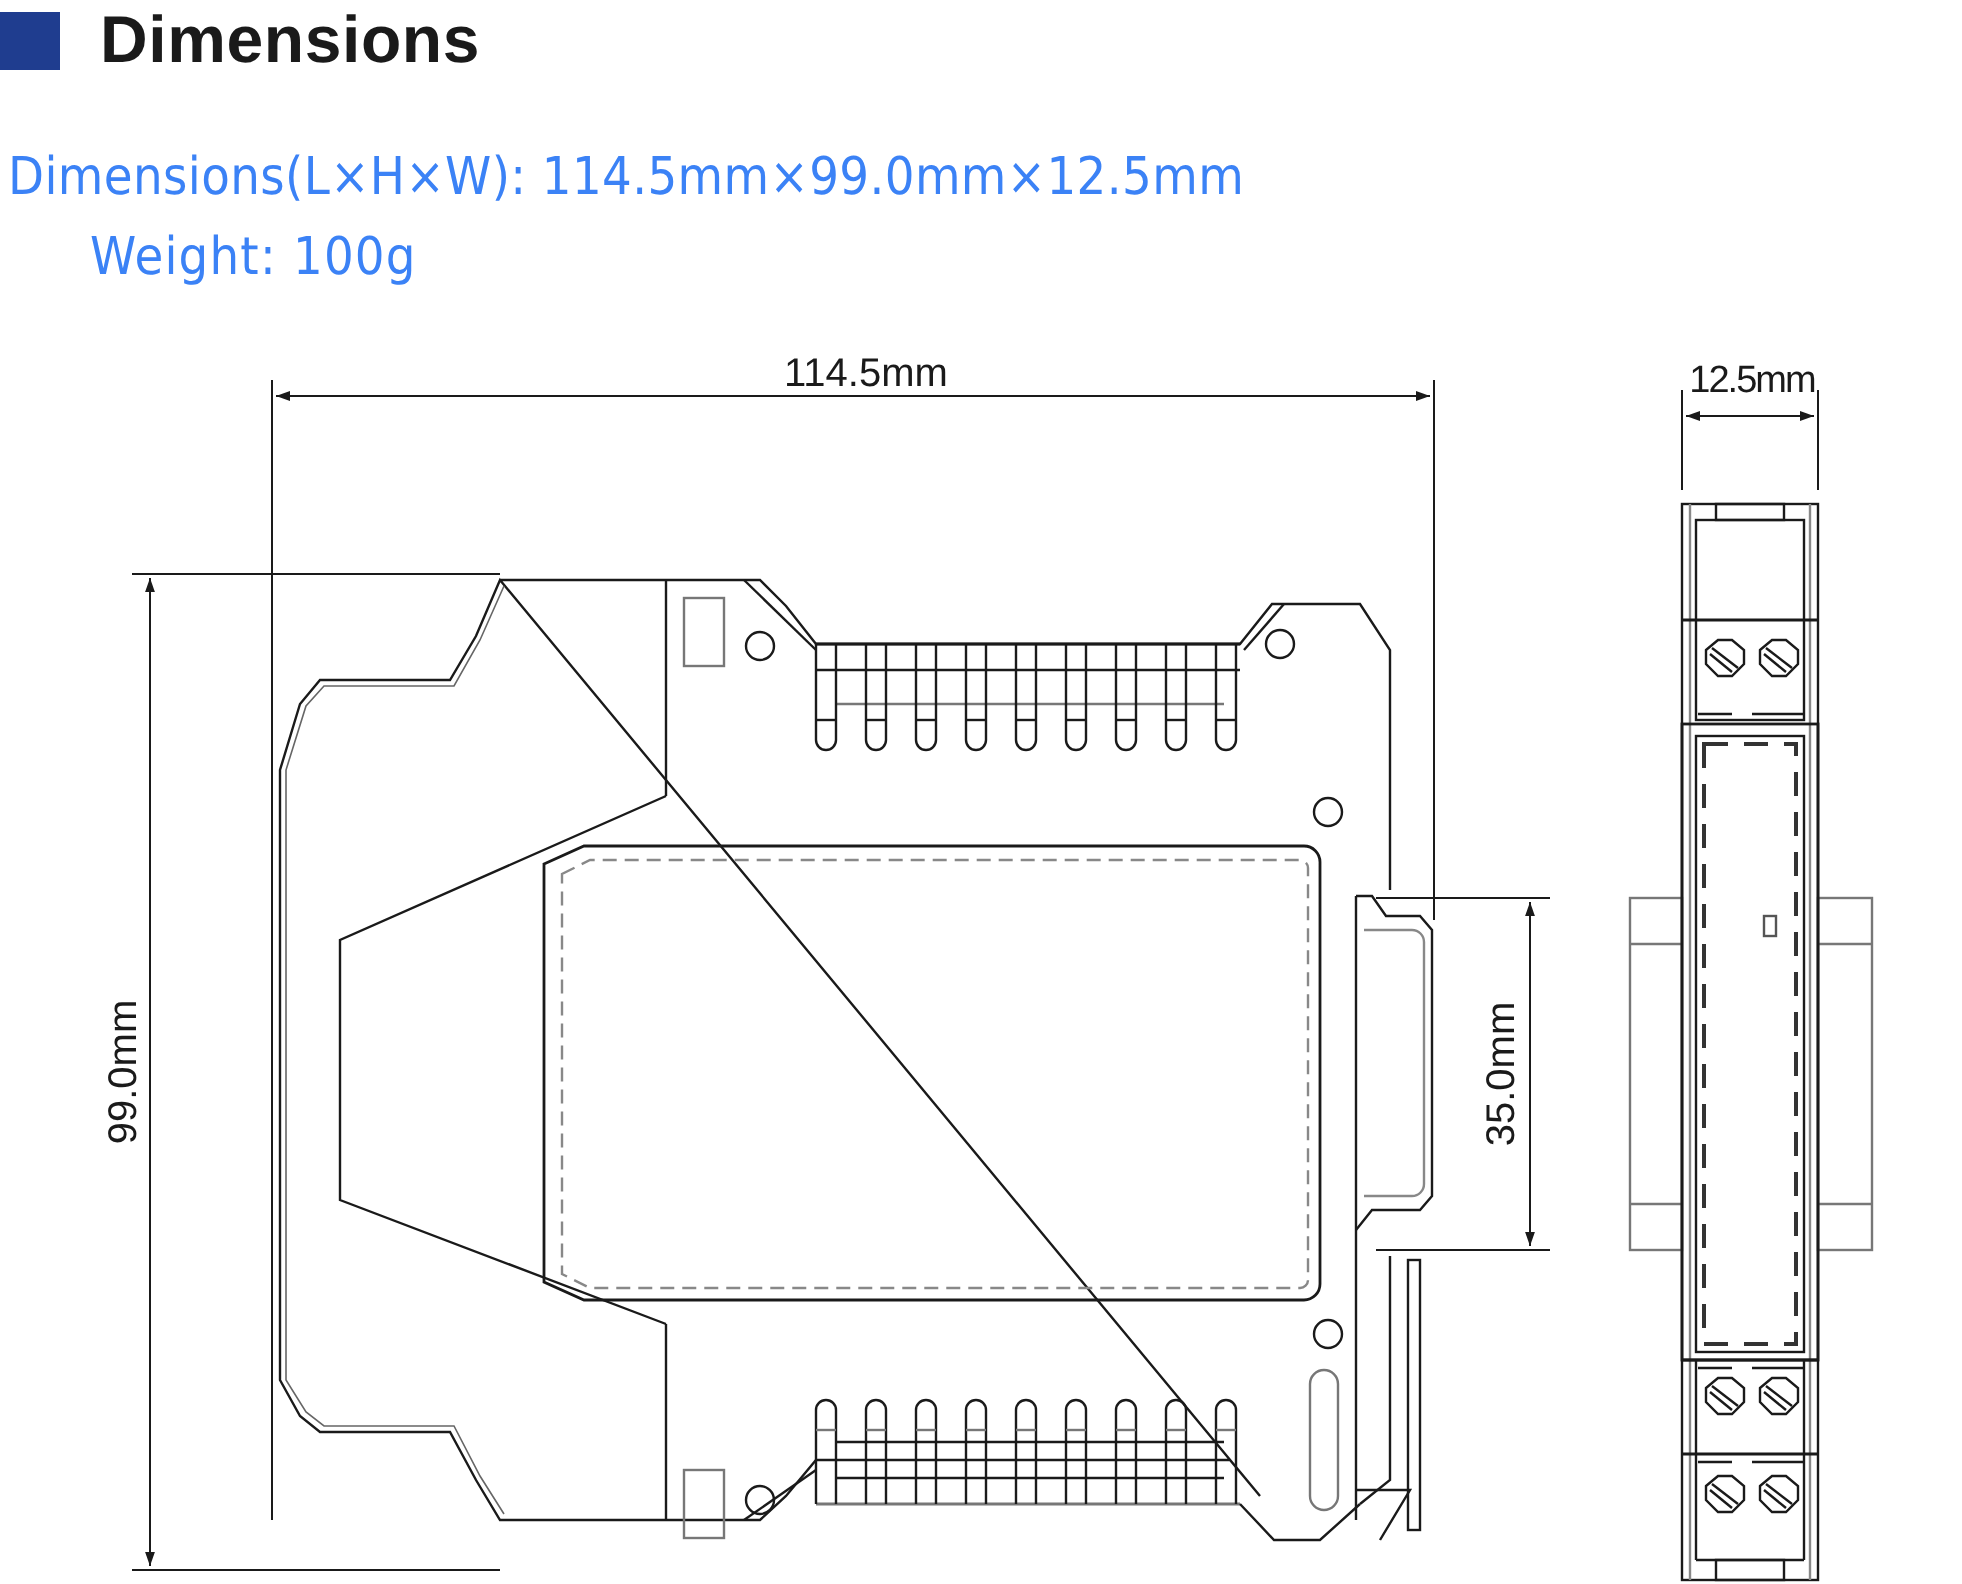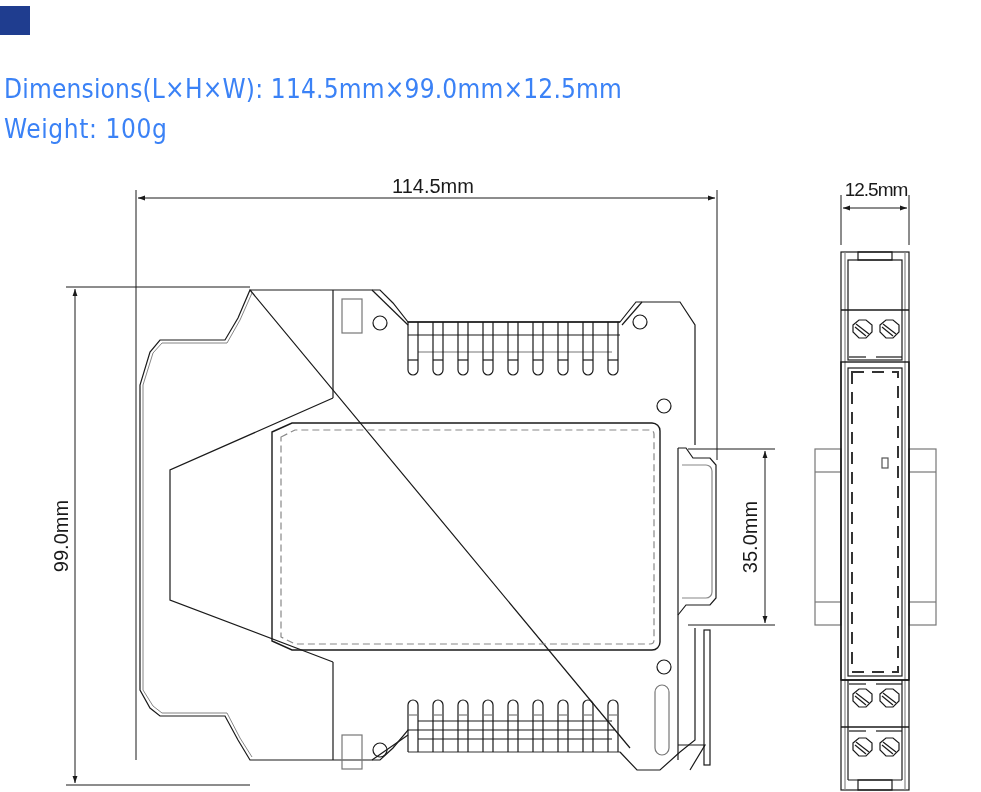--- a/index.html
+++ b/index.html
@@ -2,29 +2,30 @@
 <html><head>
 <meta charset="utf-8">
 <style>
   html, body { margin:0; padding:0; background:#ffffff; }
   body { width:981px; height:792px; position:relative; overflow:hidden; font-family:"Liberation Sans", "DejaVu Sans", sans-serif; color:#1a1a1a; }
   .title-row { position:absolute; left:0; top:0; height:40px; display:flex; align-items:center; }
   .title-square { width:30px; height:29px; background:#1f3d8f; margin-left:0; }
   .title-text { margin-left:20px; font-size:33px; font-weight:bold; color:#1a1a1a; letter-spacing:0.3px; line-height:36px; }
   .spec { position:absolute; left:4px; font-size:26px; color:#3b82f6; line-height:30px; font-family:"DejaVu Sans Condensed","DejaVu Sans", sans-serif; }
   .spec.dims { top:74px; letter-spacing:0.2px; }
-  .spec.weight { top:114px; letter-spacing:0.6px; }
+  .spec.weight { top:114px; letter-spacing:0.6px;margin-left:41px; }
   svg.drawing { position:absolute; left:0; top:0; }
   .dimtxt { font-family:"Liberation Sans", sans-serif; font-size:20px; fill:#1a1a1a; }
 </style>
 </head>
 <body>
 
 <div class="title-row">
   <div class="title-square"></div>
+  <div class="title-text">Dimensions</div>
 </div>
 
 <div class="spec dims">Dimensions(L×H×W): 114.5mm×99.0mm×12.5mm</div>
 <div class="spec weight">Weight: 100g</div>
 
 <svg class="drawing" width="981" height="792" viewBox="0 0 981 792" xmlns="http://www.w3.org/2000/svg">
   <defs>
     <marker id="arr" viewBox="0 0 10 10" refX="10" refY="5" markerWidth="18" markerHeight="7" orient="auto-start-reverse" markerUnits="userSpaceOnUse">
       <path d="M0,1.5 L10,5 L0,8.5 z" fill="#1a1a1a"></path>
     </marker>

